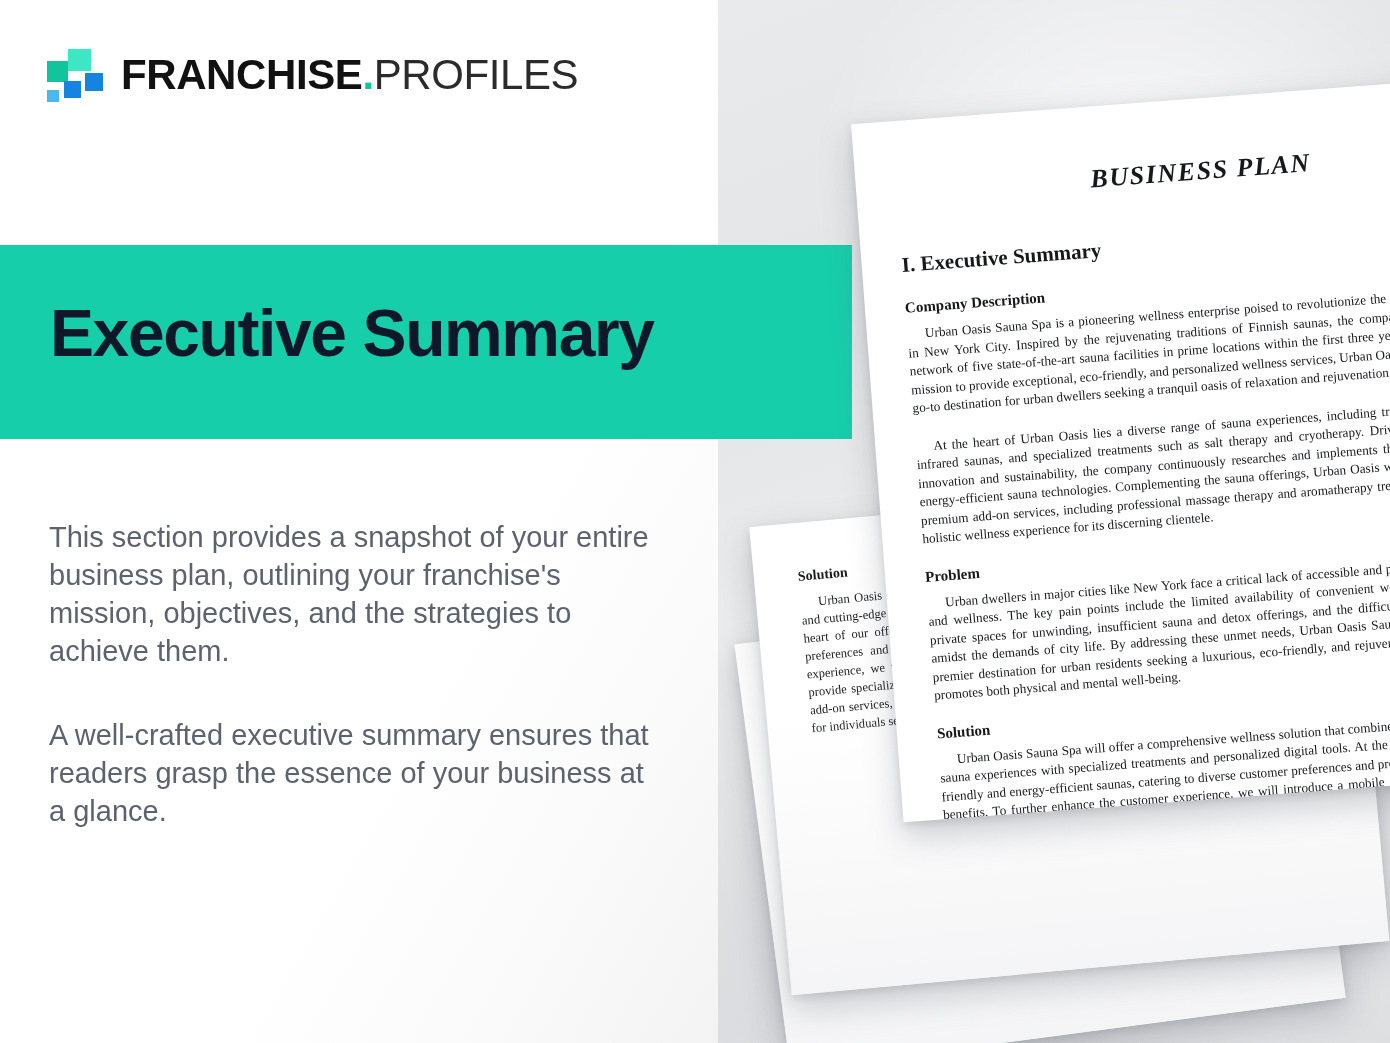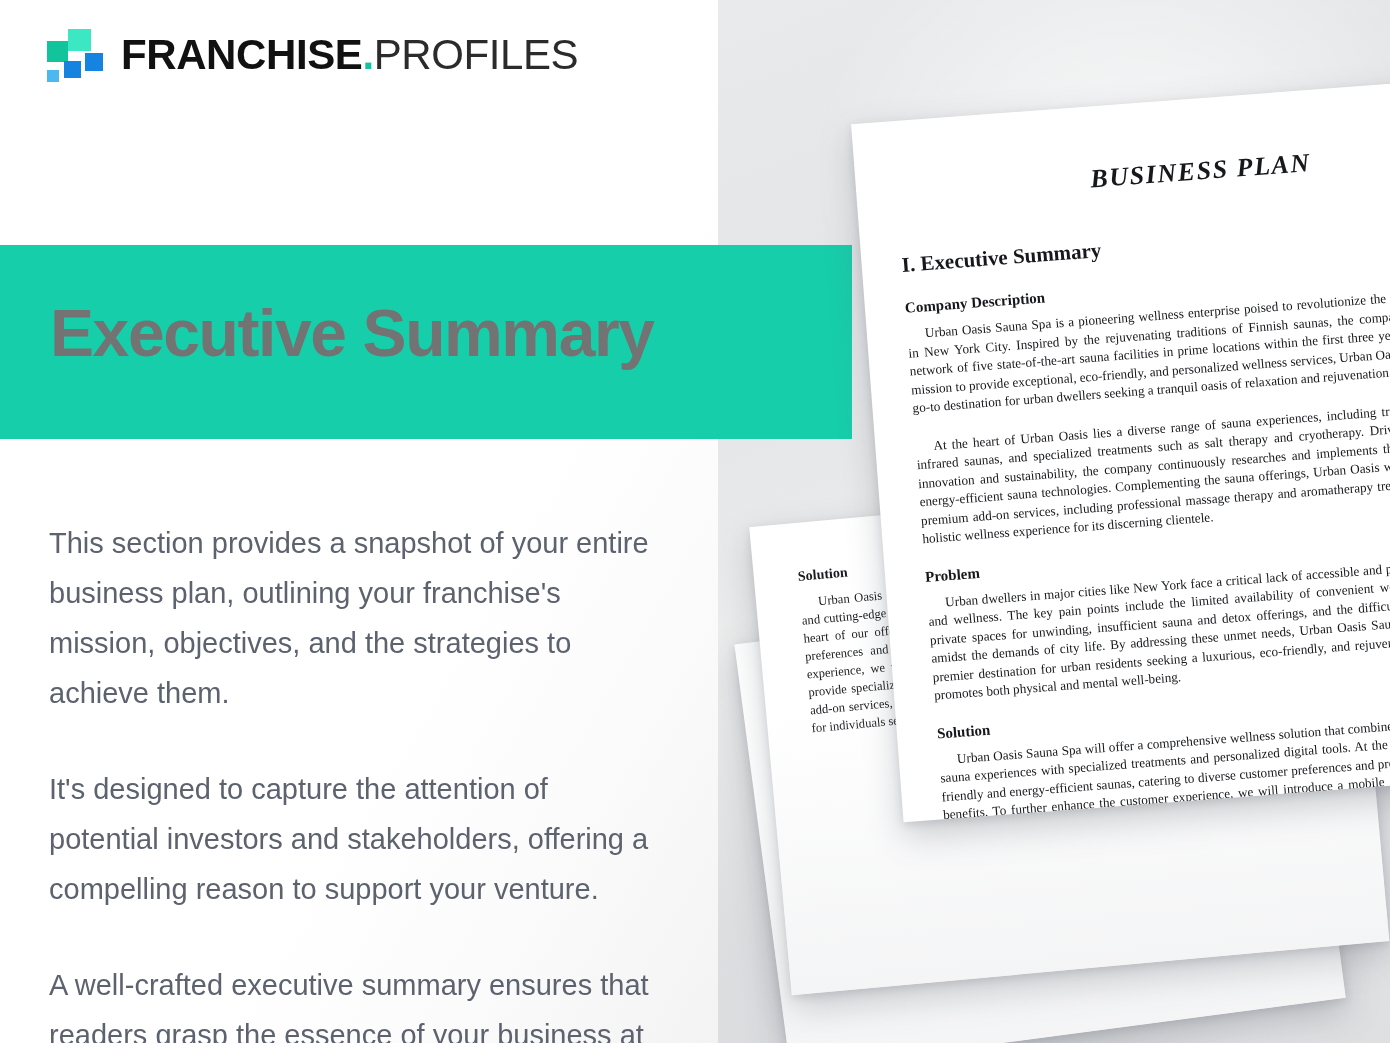--- a/index.html
+++ b/index.html
@@ -46,21 +46,21 @@
     top: 0;
     width: 718px;
     height: 1043px;
     background: linear-gradient(120deg, #ffffff 0%, #ffffff 62%, #fafafa 82%, #f3f3f4 100%);
   }
 
   
   .logo {
     position: absolute;
     left: 45px;
-    top: 24px;
+    top: 44px;
     display: flex;
     align-items: center;
     height: 62px;
   }
   .logo-mark {
     position: relative;
     width: 58px;
     height: 52px;
     flex: 0 0 auto;
   }
@@ -95,36 +95,36 @@
     height: 194px;
     background: #17ceab;
   }
   .title-banner-text {
     position: absolute;
     left: 50px;
     top: 300px;
     font-size: 66px;
     font-weight: 700;
     letter-spacing: -1.4px;
-    color: #737373;
+    color: #0f172a;
     line-height: 1;
     white-space: nowrap;
   }
 
   
   .body-copy {
     position: absolute;
     left: 49px;
     top: 518px;
     width: 600px;
   }
   .body-copy p {
     margin: 0 0 46px 0;
     font-size: 29px;
-    line-height: 50px;
+    line-height: 38px;
     color: #5c626e;
     font-weight: 400;
   }
   .body-copy p:last-child { margin-bottom: 10px; }
 
   
   .doc-stack {
     position: absolute;
     left: 718px;
     top: 0;
@@ -233,21 +233,20 @@
       <i class="sq-sky"></i>
     </span>
     <span class="logo-word"><span class="lw-bold">FRANCHISE</span><span class="lw-dot">.</span><span class="lw-light">PROFILES</span></span>
   </div>
 
   <div class="title-banner"></div>
   <div class="title-banner-text">Executive Summary</div>
 
   <div class="body-copy">
     <p>This section provides a snapshot of your entire business plan, outlining your franchise's mission, objectives, and the strategies to achieve them.</p>
-    <p>It's designed to capture the attention of potential investors and stakeholders, offering a compelling reason to support your venture.</p>
     <p>A well-crafted executive summary ensures that readers grasp the essence of your business at a glance.</p>
   </div>
 
   <div class="doc-stack">
 
     <div class="page page-back-2">
       <div class="doc doc-sm">
         <div class="doc-p">demands of city life.</div>
       </div>
       <div class="page-fade"></div>

